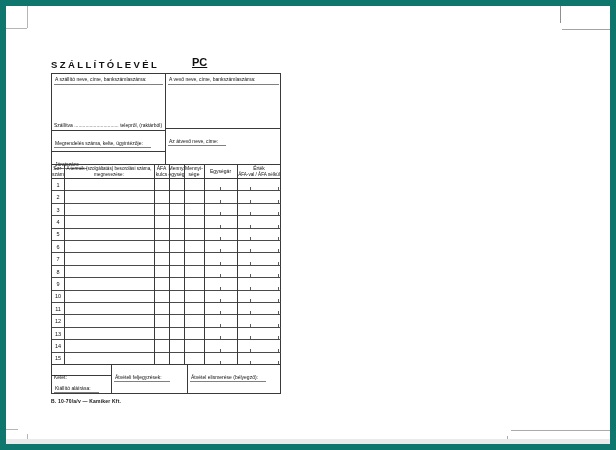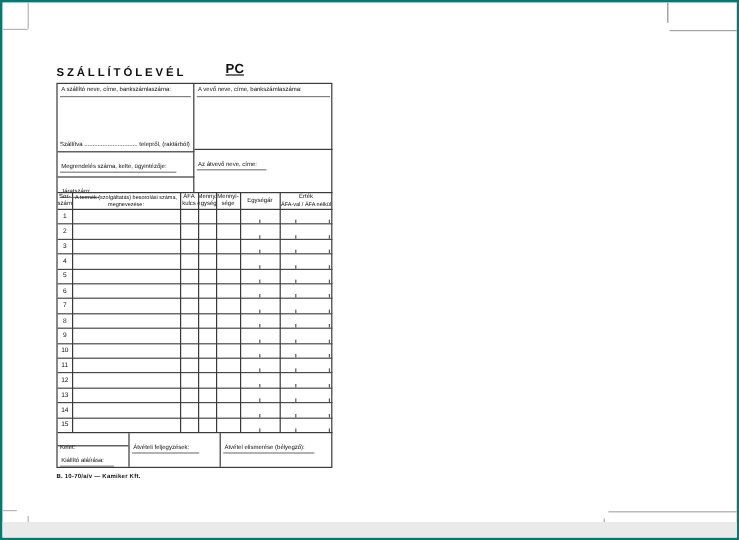--- a/index.html
+++ b/index.html
@@ -1,19 +1,19 @@
 <!DOCTYPE html>
 <html><head>
 <meta charset="utf-8">
 <style>
   html,body{margin:0;padding:0;background:#fff;}
   .canvas{
     position:relative;width:616px;height:450px;background:#ffffff;
     font-family:"Liberation Sans", sans-serif;color:#111;
-    border:2px solid #0f766e;box-sizing:border-box;overflow:hidden;
+    border:6px solid #0f766e;box-sizing:border-box;overflow:hidden;
   }
   
   .mark{position:absolute;background:#b5b5b5;}
   .m-tl-v{left:21px;top:0;width:1px;height:22px;}
   .m-tl-h{left:0;top:22px;width:21px;height:1px;}
   .m-tr-v{left:554px;top:0;width:1px;height:17px;background:#8f8f8f;}
   .m-tr-h{left:556px;top:23px;width:60px;height:1px;background:#a3a3a3;}
   .m-bl-h{left:0;top:423px;width:12px;height:1px;}
   .m-bl-v{left:21px;top:428px;width:1px;height:22px;}
   .m-br-h{left:505px;top:424px;width:111px;height:1px;background:#ababab;}

